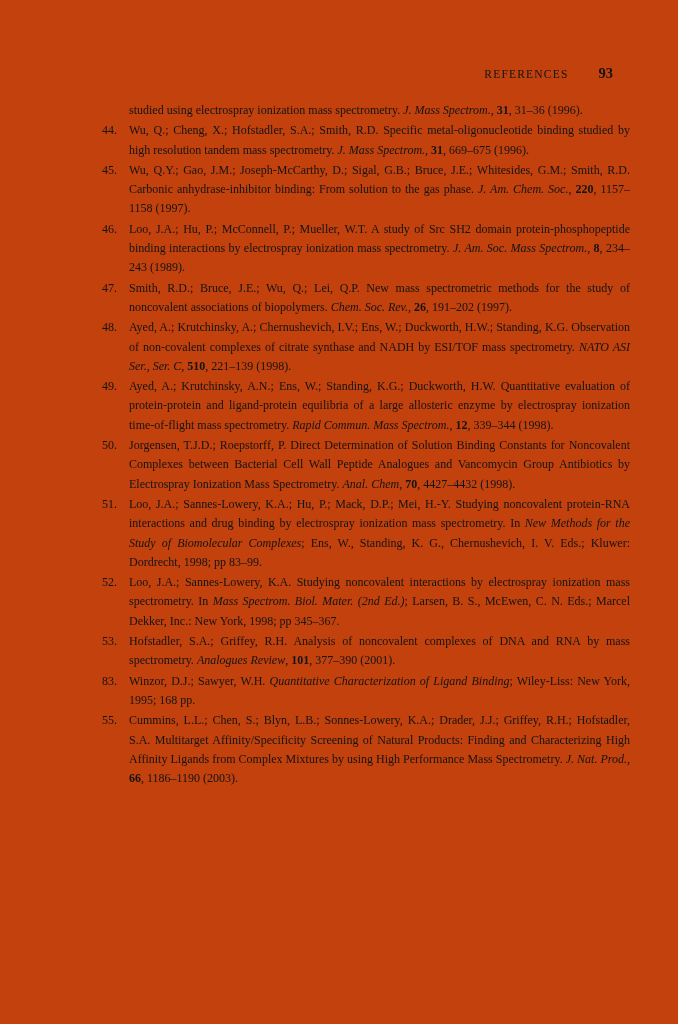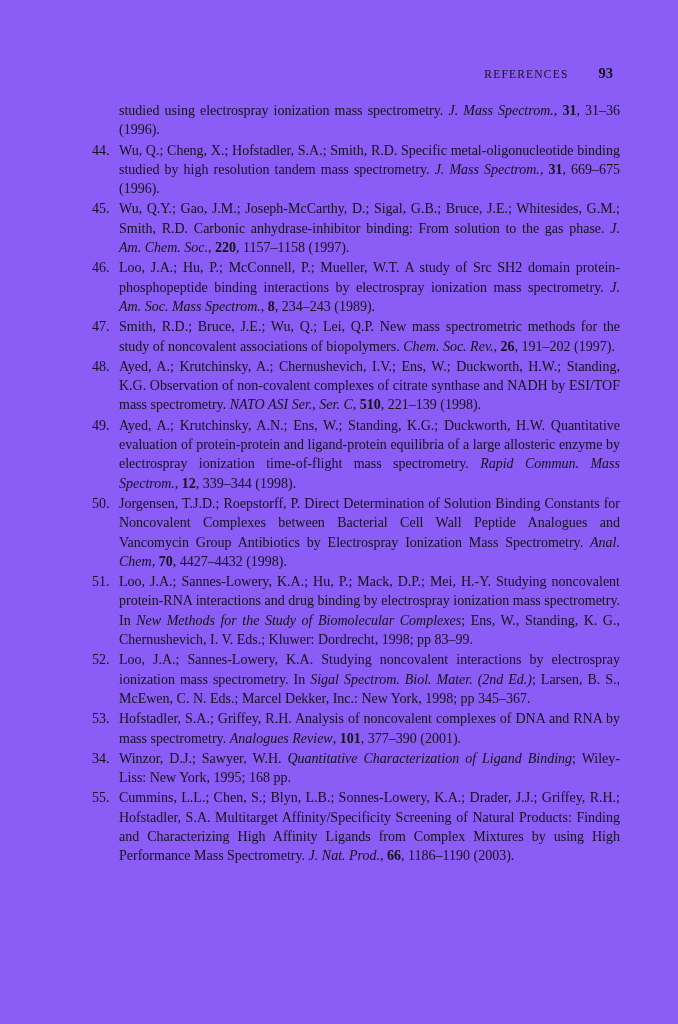--- a/index.html
+++ b/index.html
@@ -4,21 +4,21 @@
 <style>
   html, body {
     margin: 0;
     padding: 0;
     background: #ffffff;
   }
   .book-page {
     position: relative;
     width: 678px;
     height: 1024px;
-    background: #8b5cf6;
+    background: #c2410c;
     color: #141414;
     font-family: "Liberation Serif", "DejaVu Serif", serif;
     overflow: hidden;
   }
   .running-header {
     position: absolute;
     top: 64px;
     left: 85px;
     width: 528px;
     text-align: right;
@@ -31,23 +31,23 @@
   }
   .running-header .page-number {
     display: inline-block;
     margin-left: 30px;
     font-size: 14.5px;
     font-weight: 700;
   }
   .reference-list {
     position: absolute;
     top: 101px;
-    left: 92px;
+    left: 102px;
     width: 528px;
-    font-size: 14px;
+    font-size: 12px;
     line-height: 19.3px;
     text-align: justify;
   }
   .ref-item {
     position: relative;
     padding-left: 27px;
     margin-bottom: 1px;
   }
   .ref-item .ref-num {
     position: absolute;
@@ -70,19 +70,19 @@
   <div class="reference-list">
       <div class="ref-item"><span class="ref-num"></span><span class="ref-text"><span>studied using electrospray ionization mass spectrometry. </span><i>J. Mass Spectrom.</i><span>, </span><b>31</b><span>, 31–36 (1996).</span></span></div>
       <div class="ref-item"><span class="ref-num">44.</span><span class="ref-text"><span>Wu, Q.; Cheng, X.; Hofstadler, S.A.; Smith, R.D. Specific metal-oligonucleotide binding studied by high resolution tandem mass spectrometry. </span><i>J. Mass Spectrom.</i><span>, </span><b>31</b><span>, 669–675 (1996).</span></span></div>
       <div class="ref-item"><span class="ref-num">45.</span><span class="ref-text"><span>Wu, Q.Y.; Gao, J.M.; Joseph-McCarthy, D.; Sigal, G.B.; Bruce, J.E.; Whitesides, G.M.; Smith, R.D. Carbonic anhydrase-inhibitor binding: From solution to the gas phase. </span><i>J. Am. Chem. Soc.</i><span>, </span><b>220</b><span>, 1157–1158 (1997).</span></span></div>
       <div class="ref-item"><span class="ref-num">46.</span><span class="ref-text"><span>Loo, J.A.; Hu, P.; McConnell, P.; Mueller, W.T. A study of Src SH2 domain protein-phosphopeptide binding interactions by electrospray ionization mass spectrometry. </span><i>J. Am. Soc. Mass Spectrom.</i><span>, </span><b>8</b><span>, 234–243 (1989).</span></span></div>
       <div class="ref-item"><span class="ref-num">47.</span><span class="ref-text"><span>Smith, R.D.; Bruce, J.E.; Wu, Q.; Lei, Q.P. New mass spectrometric methods for the study of noncovalent associations of biopolymers. </span><i>Chem. Soc. Rev.</i><span>, </span><b>26</b><span>, 191–202 (1997).</span></span></div>
       <div class="ref-item"><span class="ref-num">48.</span><span class="ref-text"><span>Ayed, A.; Krutchinsky, A.; Chernushevich, I.V.; Ens, W.; Duckworth, H.W.; Standing, K.G. Observation of non-covalent complexes of citrate synthase and NADH by ESI/TOF mass spectrometry. </span><i>NATO ASI Ser., Ser. C</i><span>, </span><b>510</b><span>, 221–139 (1998).</span></span></div>
       <div class="ref-item"><span class="ref-num">49.</span><span class="ref-text"><span>Ayed, A.; Krutchinsky, A.N.; Ens, W.; Standing, K.G.; Duckworth, H.W. Quantitative evaluation of protein-protein and ligand-protein equilibria of a large allosteric enzyme by electrospray ionization time-of-flight mass spectrometry. </span><i>Rapid Commun. Mass Spectrom.</i><span>, </span><b>12</b><span>, 339–344 (1998).</span></span></div>
       <div class="ref-item"><span class="ref-num">50.</span><span class="ref-text"><span>Jorgensen, T.J.D.; Roepstorff, P. Direct Determination of Solution Binding Constants for Noncovalent Complexes between Bacterial Cell Wall Peptide Analogues and Vancomycin Group Antibiotics by Electrospray Ionization Mass Spectrometry. </span><i>Anal. Chem</i><span>, </span><b>70</b><span>, 4427–4432 (1998).</span></span></div>
       <div class="ref-item"><span class="ref-num">51.</span><span class="ref-text"><span>Loo, J.A.; Sannes-Lowery, K.A.; Hu, P.; Mack, D.P.; Mei, H.-Y. Studying noncovalent protein-RNA interactions and drug binding by electrospray ionization mass spectrometry. In </span><i>New Methods for the Study of Biomolecular Complexes</i><span>; Ens, W., Standing, K. G., Chernushevich, I. V. Eds.; Kluwer: Dordrecht, 1998; pp 83–99.</span></span></div>
-      <div class="ref-item"><span class="ref-num">52.</span><span class="ref-text"><span>Loo, J.A.; Sannes-Lowery, K.A. Studying noncovalent interactions by electrospray ionization mass spectrometry. In </span><i>Sigal Spectrom. Biol. Mater. (2nd Ed.)</i><span>; Larsen, B. S., McEwen, C. N. Eds.; Marcel Dekker, Inc.: New York, 1998; pp 345–367.</span></span></div>
+      <div class="ref-item"><span class="ref-num">52.</span><span class="ref-text"><span>Loo, J.A.; Sannes-Lowery, K.A. Studying noncovalent interactions by electrospray ionization mass spectrometry. In </span><i>Mass Spectrom. Biol. Mater. (2nd Ed.)</i><span>; Larsen, B. S., McEwen, C. N. Eds.; Marcel Dekker, Inc.: New York, 1998; pp 345–367.</span></span></div>
       <div class="ref-item"><span class="ref-num">53.</span><span class="ref-text"><span>Hofstadler, S.A.; Griffey, R.H. Analysis of noncovalent complexes of DNA and RNA by mass spectrometry. </span><i>Analogues Review</i><span>, </span><b>101</b><span>, 377–390 (2001).</span></span></div>
-      <div class="ref-item"><span class="ref-num">34.</span><span class="ref-text"><span>Winzor, D.J.; Sawyer, W.H. </span><i>Quantitative Characterization of Ligand Binding</i><span>; Wiley-Liss: New York, 1995; 168 pp.</span></span></div>
+      <div class="ref-item"><span class="ref-num">83.</span><span class="ref-text"><span>Winzor, D.J.; Sawyer, W.H. </span><i>Quantitative Characterization of Ligand Binding</i><span>; Wiley-Liss: New York, 1995; 168 pp.</span></span></div>
       <div class="ref-item"><span class="ref-num">55.</span><span class="ref-text"><span>Cummins, L.L.; Chen, S.; Blyn, L.B.; Sonnes-Lowery, K.A.; Drader, J.J.; Griffey, R.H.; Hofstadler, S.A. Multitarget Affinity/Specificity Screening of Natural Products: Finding and Characterizing High Affinity Ligands from Complex Mixtures by using High Performance Mass Spectrometry. </span><i>J. Nat. Prod.</i><span>, </span><b>66</b><span>, 1186–1190 (2003).</span></span></div>
     </div>
 
 </div>
 
 </body></html>

